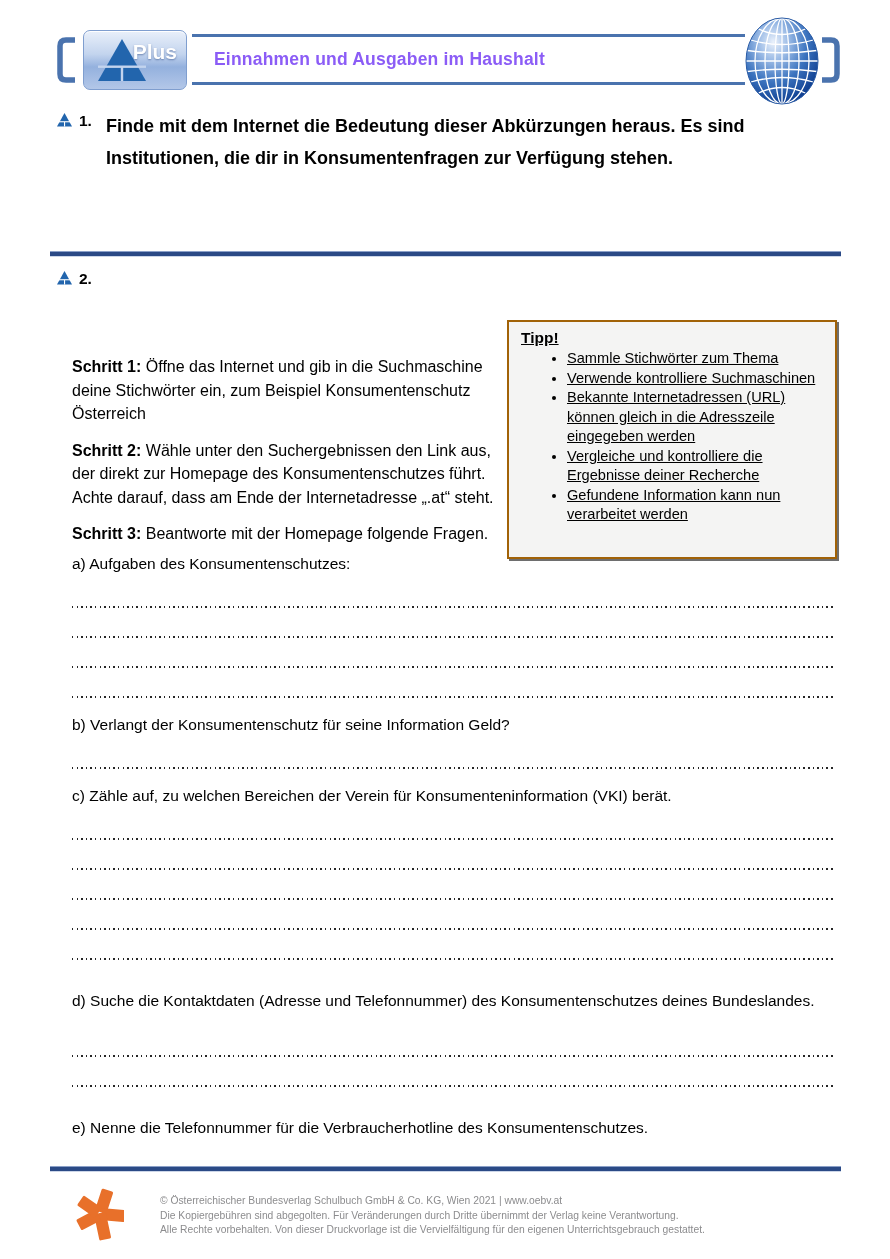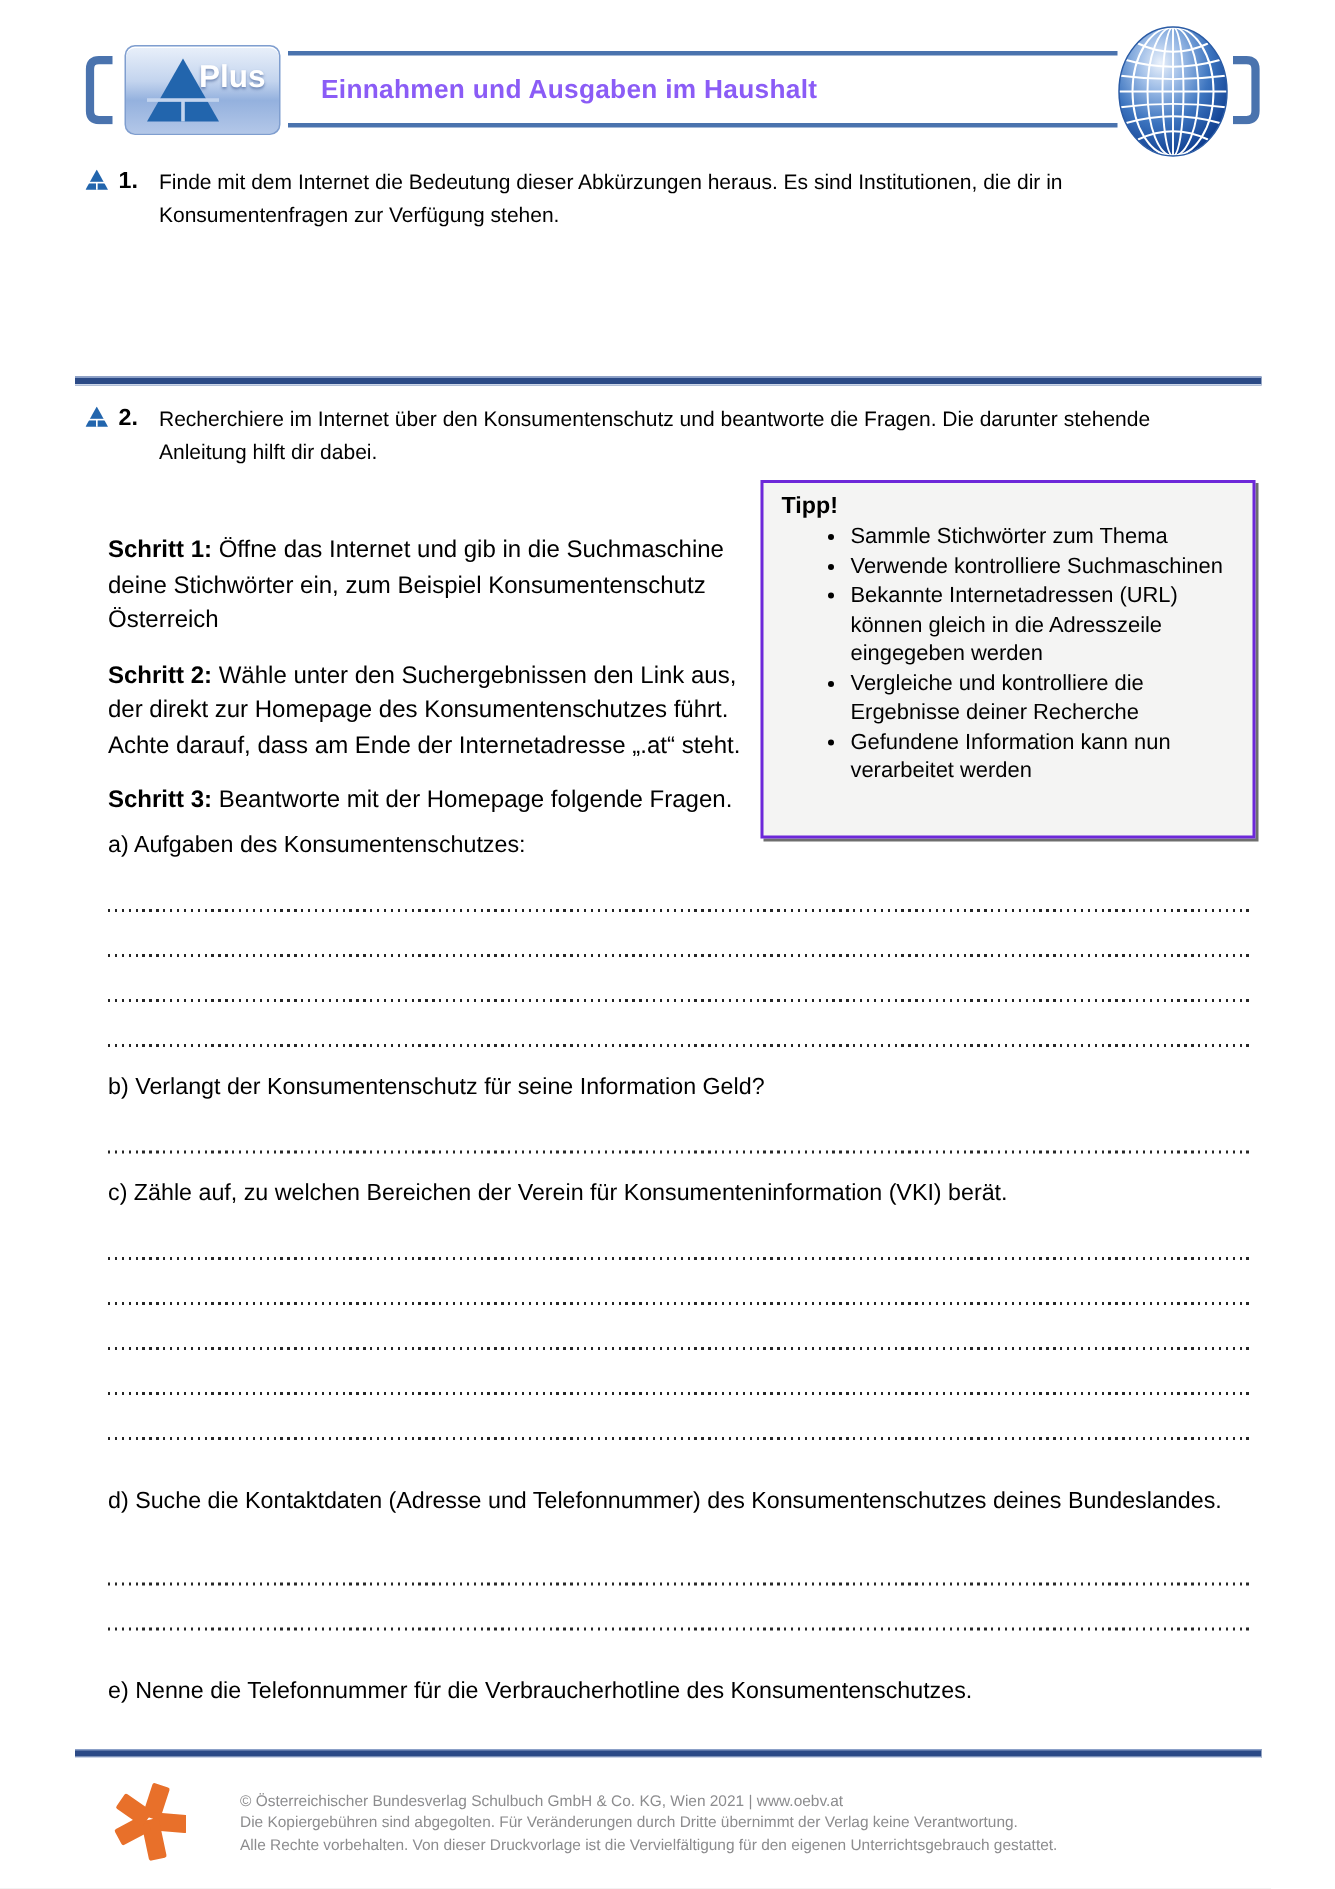--- a/index.html
+++ b/index.html
@@ -27,36 +27,36 @@
   
   .sep{position:absolute;left:50px;width:791px;height:4px;background:#2b4a86;
        border-top:1px solid #8ba0c8;border-bottom:1px solid #ccd6e8;}
 
   
   .task{position:absolute;left:57px;right:57px;}
   .task-head{display:flex;align-items:flex-start;}
   .task-head .marker{flex:0 0 15px;margin-top:3px;}
   .task-head .num{font-weight:bold;font-size:15.5px;line-height:22px;width:34px;text-align:left;
                   padding-left:7px;flex:0 0 27px;}
-  .task-head .txt{font-weight:normal;font-size:14px;line-height:22px;max-width:688px;}
+  .task-head .txt{font-weight:bold;font-size:18px;line-height:32px;max-width:688px;}
 
   
   .abbr-rows{margin:13px 0 0 48px;}
   .abbr-row{display:flex;align-items:flex-end;height:30px;}
   .abbr-row .lab{flex:0 0 88px;font-weight:bold;font-size:15.5px;padding-bottom:1px;}
   .abbr-row .dots{flex:1;margin-right:86px;height:18px;position:relative;}
   .abbr-row .dots::after{content:"";position:absolute;left:0;right:0;bottom:3px;height:2.4px;
        background:repeating-linear-gradient(90deg,#1c1c1c 0,#1c1c1c 2.2px,transparent 2.2px,transparent 7.4px);}
 
   
   .cols{position:absolute;left:72px;right:53px;top:320px;display:flex;}
   .steps{flex:0 0 428px;font-size:16px;line-height:23.5px;margin-top:35px;}
   .steps p{margin:0 0 13px 0;}
-  .tip-box{margin-left:7px;flex:1;border:2px solid #6d28d9;background:#f4f4f3;
-           box-shadow:2px 2px 0 #6e6e6e;padding:7px 14px 10px 12px;min-height:188px;}
+  .tip-box{margin-left:7px;flex:1;border:2px solid #a16207;background:#f4f4f3;
+           box-shadow:2px 2px 0 #6e6e6e;padding:7px 14px 10px 12px;min-height:188px;text-decoration:underline;}
   .tip-title{font-weight:bold;font-size:15.5px;margin:0 0 2px 0;}
   .tip-box ul{margin:2px 0 0 0;padding-left:46px;}
   .tip-box li{font-size:14.6px;line-height:19.5px;margin:0;}
 
   
   .questions{position:absolute;left:72px;right:57px;top:553px;}
   .q-text{font-size:15.5px;line-height:21px;margin:0 0 8px 0;}
   .q-text.mt{margin-top:12px;}
   .ans-line{height:30px;position:relative;}
   .ans-line::after{content:"";position:absolute;left:0;right:0;bottom:4px;height:1.6px;
@@ -150,21 +150,20 @@
   <div class="task" style="top:268px;">
     <div class="task-head">
       <span class="marker">
         <svg width="15" height="14" viewBox="0 0 15 14">
           <polygon points="7.5,0 15,13.5 0,13.5" fill="#2265ad"></polygon>
           <rect x="0" y="8.2" width="15" height="1.1" fill="#ffffff"></rect>
           <rect x="7" y="9" width="1.1" height="4.5" fill="#ffffff"></rect>
         </svg>
       </span>
       <span class="num">2.</span>
-      <span class="txt">Recherchiere im Internet über den Konsumentenschutz und beantworte die Fragen. Die darunter stehende Anleitung hilft dir dabei.</span>
     </div>
   </div>
 
   <div class="cols">
     <div class="steps">
       <p><b>Schritt 1:</b> <span>Öffne das Internet und gib in die Suchmaschine deine Stichwörter ein, zum Beispiel Konsumentenschutz Österreich</span></p>
       <p><b>Schritt 2:</b> <span>Wähle unter den Suchergebnissen den Link aus, der direkt zur Homepage des Konsumentenschutzes führt. Achte darauf, dass am Ende der Internetadresse „.at“ steht.</span></p>
       <p><b>Schritt 3:</b> <span>Beantworte mit der Homepage folgende Fragen.</span></p>
     </div>
     <div class="tip-box">

